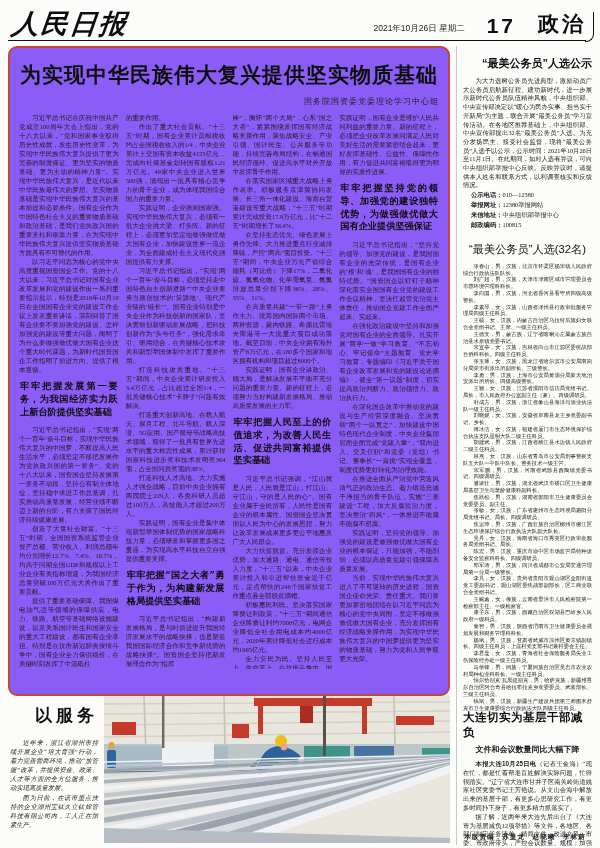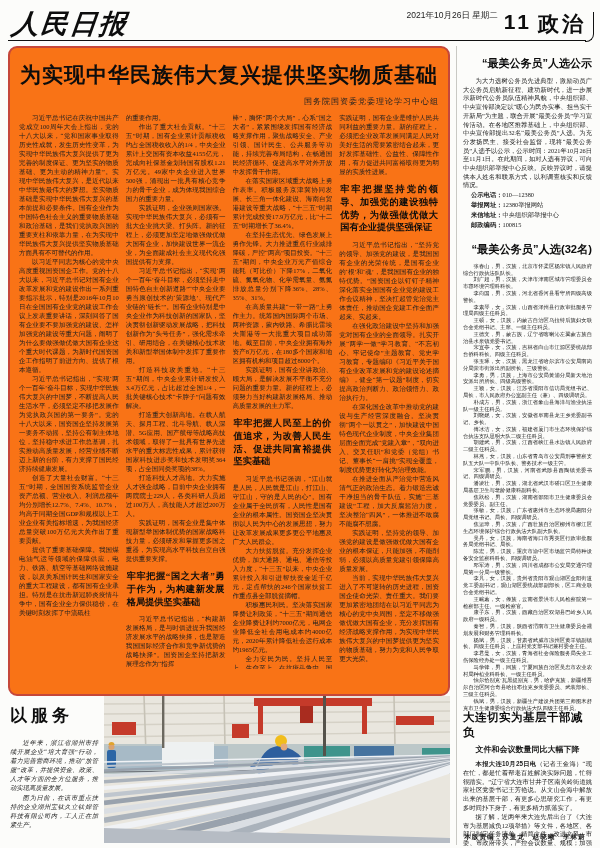--- a/index.html
+++ b/index.html
@@ -2,93 +2,94 @@
 <html><head>
 <meta charset="utf-8">
 <style>
   html,body{margin:0;padding:0;background:#9a9a9a;}
   .page{position:relative;width:600px;height:848px;background:#fcfcfa;overflow:hidden;
         font-family:"Liberation Serif",serif;color:#1c1c1c;}
   
   .masthead{position:absolute;left:12px;top:6px;font-family:"DejaVu Serif",serif;
             font-size:27px;font-weight:bold;font-style:italic;letter-spacing:2px;
             transform:skewX(-6deg);color:#0d0d0d;}
-  .head-right{position:absolute;right:14px;top:10px;display:flex;align-items:flex-start;gap:6px;}
+  .head-right{position:absolute;right:14px;top:10px;display:flex;align-items:flex-end;gap:22px;}
   .head-date{font-size:8.5px;color:#222;padding-bottom:3px;font-family:"Liberation Sans",sans-serif;}
   .head-page{font-family:"Liberation Sans",sans-serif;font-size:21px;font-weight:bold;letter-spacing:3px;color:#0d0d0d;}
   .head-rule{position:absolute;left:8px;top:40px;width:578px;border-top:1.6px solid #111;}
   .head-corner{position:absolute;left:585px;top:12px;width:8px;height:29px;
                border-right:1.6px solid #111;border-bottom:1.6px solid #111;border-bottom-right-radius:8px;}
   
   .main-box{position:absolute;left:8px;top:46px;width:442px;height:650px;
-            border:2px solid #c5473a;border-radius:9px;background:#f97316;box-sizing:border-box;
+            border:2px solid #c5473a;border-radius:9px;background:#8b5cf6;box-sizing:border-box;
             padding:0 9px;overflow:hidden;}
   .main-headline{margin:13px 0 0;text-align:center;font-family:"Liberation Sans",sans-serif;
                  font-size:21px;font-weight:bold;letter-spacing:1px;color:#0d0d0d;}
   .main-byline{margin:7px 0 6px;text-align:right;font-size:8px;color:#222;letter-spacing:1px;}
   .cols{display:flex;gap:7px;height:556px;overflow:hidden;}
   .col{flex:1 1 0;text-align:justify;overflow:hidden;}
   .col p.bp{margin:0;font-size:6.5px;line-height:9px;text-indent:2em;color:#202020;}
   .col p.cont{text-indent:0;}
-  .col h3.sub{font-family:Liberation Serif, serif;font-size:9.2px;line-height:12.8px;
+  .col h3.sub{font-family:Liberation Mono, monospace;font-size:9.2px;line-height:12.8px;
               font-weight:bold;margin:7px 1px 6px;color:#0d0d0d;text-align:justify;}
   
   .v-rule{position:absolute;left:456px;top:46px;height:799px;border-left:1px solid #c9c9c4;}
   
   .right-col{position:absolute;left:463px;top:46px;width:129px;}
   .ann-headline{margin:10px 0 6px;text-align:right;font-family:"Liberation Sans",sans-serif;
                 font-size:11px;font-weight:bold;color:#0d0d0d;}
   .ann-body{margin:0;font-size:6.3px;line-height:8.7px;text-align:justify;text-indent:2em;color:#202020;}
   .contact{margin:1px 0 0 8px;font-size:6.3px;line-height:8.9px;color:#202020;}
   .contact b{font-family:"Liberation Sans",sans-serif;}
-  .cand-headline{margin:12px 0 6px;text-align:right;font-family:"Liberation Sans",sans-serif;
-                 font-size:11.2px;font-weight:bold;color:#0d0d0d;}
+  .cand-headline{margin:12px 0 6px;text-align:center;font-family:"Liberation Sans",sans-serif;
+                 font-size:11.2px;font-weight:normal;color:#0d0d0d;}
   .cand-list{height:448px;overflow:hidden;text-align:justify;}
   .cand-list p{margin:0;font-size:5.3px;line-height:6.8px;text-indent:2em;color:#222;}
   
   .dalian{position:absolute;left:463px;top:710px;width:129px;}
   .dl-headline{margin:0;text-align:left;font-family:"Liberation Serif",serif;
                font-size:11.5px;font-weight:bold;letter-spacing:0.5px;color:#0d0d0d;}
   .dl-subtitle{margin:4px 0 5px;text-align:center;font-size:8px;font-weight:bold;color:#1a1a1a;}
   .dalian p.body{margin:0;font-size:6.3px;line-height:8.8px;text-align:justify;text-indent:2em;color:#202020;}
   .dalian .lead-label{font-family:"Liberation Sans",sans-serif;font-weight:bold;}
   .page-footer{position:absolute;left:455px;top:833px;width:140px;text-align:center;
                font-size:6.6px;font-weight:bold;color:#222;letter-spacing:1px;}
   
   .photo-story{position:absolute;left:10px;top:700px;width:88px;}
-  .ps-title{margin:2px 0;text-align:left;font-family:"DejaVu Serif",serif;
+  .ps-title{margin:2px 0;text-align:right;font-family:"DejaVu Serif",serif;
             font-size:17px;font-weight:bold;letter-spacing:4px;color:#0d0d0d;line-height:26px;}
   .ps-caption p{margin:0;font-size:6.3px;line-height:9.1px;font-style:italic;
                 text-align:justify;text-indent:2em;color:#1e1e1e;}
   .ps-caption{margin-top:10px;}
   
   .photo{position:absolute;left:104px;top:696px;width:346px;height:147px;overflow:hidden;background:#e8e5dd;}
   .photo svg{display:block;width:100%;height:100%;}
 </style>
 </head>
 <body>
 
 <div class="page">
 
   <div class="masthead">人民日报</div>
   <div class="head-right">
     <span class="head-date">2021年10月26日  星期二</span>
-    <span class="head-page">11</span>
+    <span class="head-page">17</span>
     <span class="head-page">政治</span>
   </div>
   <div class="head-rule"></div>
   <div class="head-corner"></div>
 
   <div class="main-box">
     <h1 class="main-headline">为实现中华民族伟大复兴提供坚实物质基础</h1>
     <div class="main-byline">国务院国资委党委理论学习中心组</div>
     <div class="cols" id="main-cols">
         <div class="col">
           <p class="bp">习近平总书记在庆祝中国共产党成立100周年大会上指出，党的十八大以来，“党和国家事业取得历史性成就，发生历史性变革，为实现中华民族伟大复兴提供了更为完善的制度保证、更为坚实的物质基础、更为主动的精神力量”。实现中华民族伟大复兴，是近代以来中华民族最伟大的梦想。坚实物质基础是实现中华民族伟大复兴的基本前提和必要条件。国有企业作为中国特色社会主义的重要物质基础和政治基础，是我们党执政兴国的重要支柱和依靠力量，在为实现中华民族伟大复兴提供坚实物质基础方面具有不可替代的作用。</p>
           <p class="bp">以习近平同志为核心的党中央高度重视国资国企工作。党的十八大以来，习近平总书记对国有企业改革发展和党的建设作出一系列重要指示批示，特别是2016年10月10日在全国国有企业党的建设工作会议上发表重要讲话，深刻回答了国有企业要不要加强党的建设、怎样加强党的建设等重大问题，阐明了为什么要做强做优做大国有企业这个重大时代课题，为新时代国资国企工作指明了前进方向、提供了根本遵循。</p>
+          <h3 class="sub">牢牢把握发展第一要务，为我国经济实力跃上新台阶提供坚实基础</h3>
           <p class="bp">习近平总书记指出，“实现‘两个一百年’奋斗目标，实现中华民族伟大复兴的中国梦，不断提高人民生活水平，必须坚定不移把发展作为党执政兴国的第一要务”。党的十八大以来，国资国企坚持发展第一要务不动摇，坚持公有制主体地位，坚持稳中求进工作总基调，扎实推动高质量发展，经营业绩不断迈上新的台阶，有力支撑了国民经济持续健康发展。</p>
           <p class="bp">创造了大量社会财富。“十三五”时期，全国国资系统监管企业资产总额、营业收入、利润总额年均分别增长12.7%、7.4%、10.7%，均高于同期全国GDP和规模以上工业企业有关指标增速，为我国经济总量突破100万亿元大关作出了重要贡献。</p>
           <p class="bp">提供了重要基础保障。我国煤电油气运等领域的保障供应，电力、铁路、航空等基础网络设施建设，以及关系国计民生和国家安全的重大工程建设，都有国有企业承担。特别是在抗击新冠肺炎疫情斗争中，国有企业全力保供稳价，在关键时刻发挥了中流砥柱</p>
         </div>
         <div class="col">
           <p class="bp cont">的重要作用。</p>
           <p class="bp">作出了重大社会贡献。“十三五”时期，国有企业累计贡献税收约占全国税收收入的1/4，中央企业累计上交国有资本收益4155亿元，完成向社保基金划转国有股权1.21万亿元。49家中央企业进入世界500强，涌现出一批具有核心竞争力的骨干企业，成为体现我国综合国力的重要力量。</p>
           <p class="bp">实践证明，企业强则国家强。实现中华民族伟大复兴，必须有一批大企业挑大梁、打头阵。新的征程上，必须更加坚定地做强做优做大国有企业，加快建设世界一流企业，为全面建成社会主义现代化强国提供有力支撑。</p>
           <p class="bp">习近平总书记指出，“实现‘两个一百年’奋斗目标，必须坚持走中国特色自主创新道路”“中央企业要勇当原创技术的‘策源地’、现代产业链的‘链长’”。国有企业特别是中央企业作为科技创新的国家队，坚决贯彻创新驱动发展战略，把科技创新作为“头号任务”，强化需求牵引、研用结合，在关键核心技术攻关和新型举国体制中发挥了重要作用。</p>
           <p class="bp">打造科技攻关重地。“十三五”期间，中央企业累计研发投入3.4万亿元，占比超过全国1/4，一批关键核心技术“卡脖子”问题有效解决。</p>

